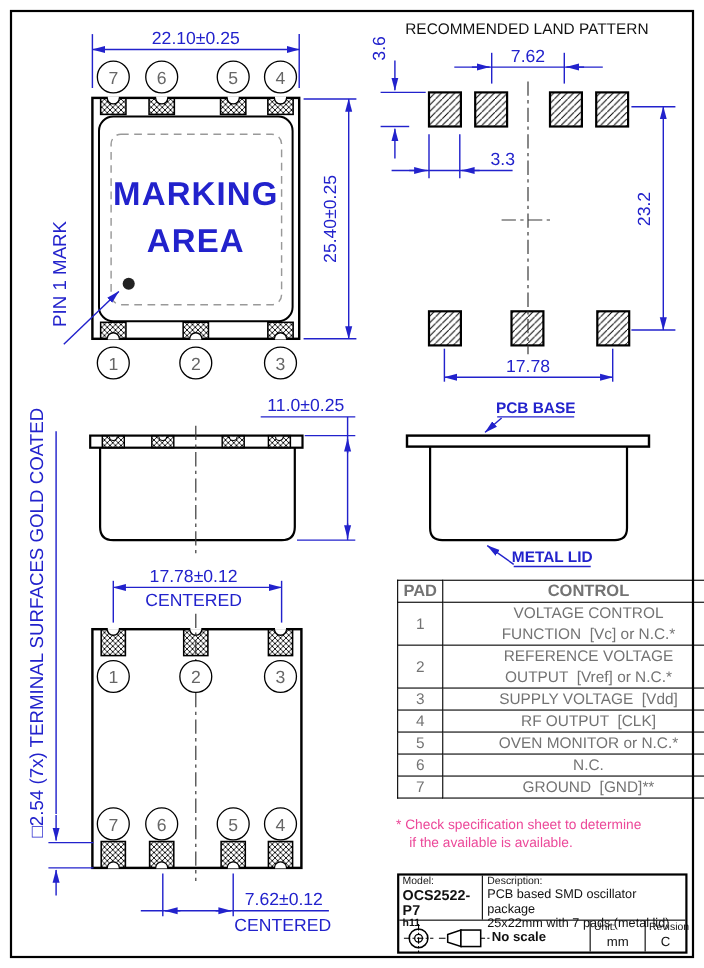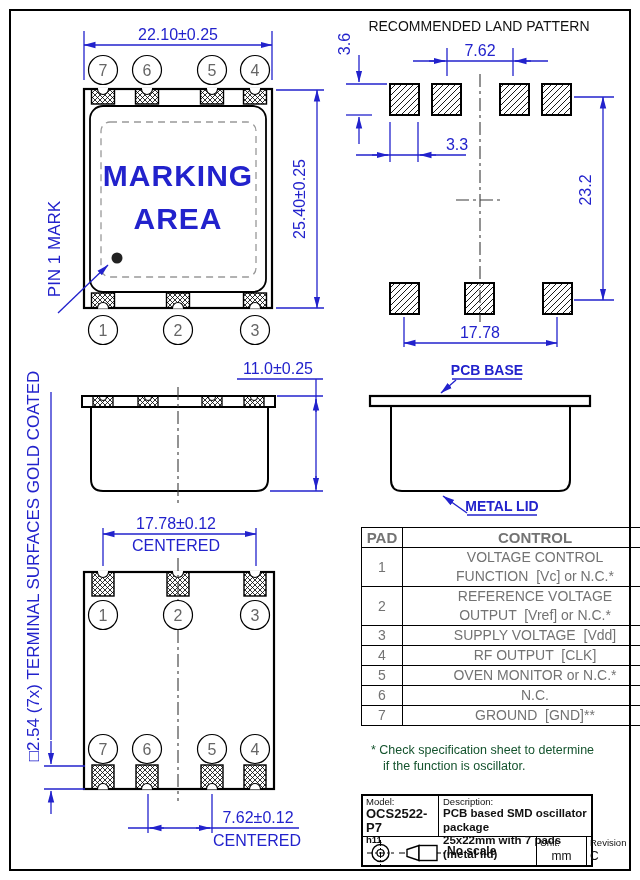--- a/index.html
+++ b/index.html
@@ -19,36 +19,36 @@
   .blk{stroke:#000;fill:none;}
   .dashgray{stroke:#999;stroke-width:1.3;stroke-dasharray:7 5;fill:none;}
 
   
   #padtable{position:absolute;left:361px;top:527px;width:307px;border-collapse:collapse;
             table-layout:fixed;color:#737373;}
   #padtable th,#padtable td{border:1.4px solid #000;text-align:center;vertical-align:middle;
             padding:0 2px;font-size:14px;line-height:19px;white-space:pre-wrap;}
   #padtable th{font-size:15px;font-weight:700;height:19px;}
   #padtable col.c1{width:41px;}
-  .fn{position:absolute;left:371px;width:266px;font-size:12.5px;color:#14532d;line-height:16.5px;}
+  .fn{position:absolute;left:360px;width:266px;font-size:12.5px;color:#ec4899;line-height:16.5px;}
 
   
-  #tblock{position:absolute;left:361px;top:794px;width:232px;height:73px;border:2px solid #000;
+  #tblock{position:absolute;left:361px;top:794px;width:264px;height:73px;border:2px solid #000;
           box-sizing:border-box;color:#111;}
   #tblock .row1{position:absolute;left:0;top:0;right:0;height:41px;border-bottom:1.4px solid #000;box-sizing:border-box;}
   #tblock .cell-model{position:absolute;left:0;top:0;width:76px;height:100%;border-right:1.4px solid #000;box-sizing:border-box;padding:1px 3px;}
   #tblock .cell-desc{position:absolute;left:76px;top:0;right:0;height:100%;padding:1px 4px;box-sizing:border-box;}
   #tblock .row2{position:absolute;left:0;top:41px;right:0;bottom:0;}
   #tblock .cell-scale{position:absolute;left:0;top:0;width:174px;height:100%;border-right:1.4px solid #000;box-sizing:border-box;}
   #tblock .cell-unit{position:absolute;left:174px;top:0;width:50px;height:100%;border-right:1.4px solid #000;box-sizing:border-box;padding:1px 3px;}
   #tblock .cell-rev{position:absolute;left:224px;top:0;right:0;height:100%;padding:1px 3px;box-sizing:border-box;}
   .tb-small{font-size:9.5px;line-height:10px;}
   .tb-model{font-size:13px;font-weight:700;line-height:14px;}
   .tb-modelsub{font-size:9.5px;font-weight:700;line-height:10px;}
-  .tb-desc{font-size:11.5px;line-height:13.5px;font-weight:bold;}
+  .tb-desc{font-size:11.5px;line-height:13.5px;}
   .tb-big{font-size:12px;text-align:center;line-height:16px;}
   .tb-scale{position:absolute;left:84px;top:7px;font-size:12px;font-weight:600;}
   .tb-icons{position:absolute;left:4px;top:3px;}
 </style>
 </head>
 <body>
 
 <div id="page">
   <div id="frame"></div>
 
@@ -335,21 +335,21 @@
           <td><div>N.C.</div></td>
         </tr>
       <tr>
           <td>7</td>
           <td><div>GROUND  [GND]**</div></td>
         </tr>
     </tbody>
   </table>
 
   <div class="fn" style="top:742px;">* Check specification sheet to determine</div>
-  <div class="fn" style="top:758px;padding-left:12px;">if the function is oscillator.</div>
+  <div class="fn" style="top:758px;padding-left:12px;">if the available is available.</div>
 
   <div id="tblock">
     <div class="row1">
       <div class="cell-model">
         <div class="tb-small">Model:</div>
         <div class="tb-model">OCS2522-P7</div>
         <div class="tb-modelsub">h11</div>
       </div>
       <div class="cell-desc">
         <div class="tb-small">Description:</div>

